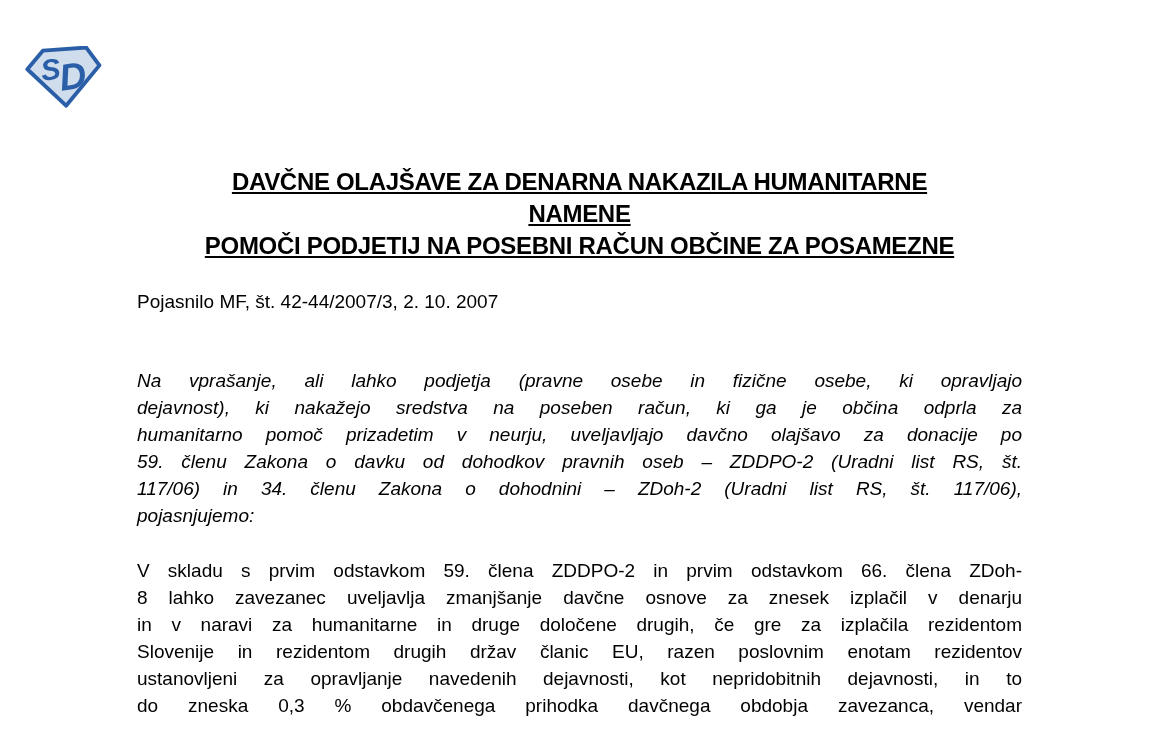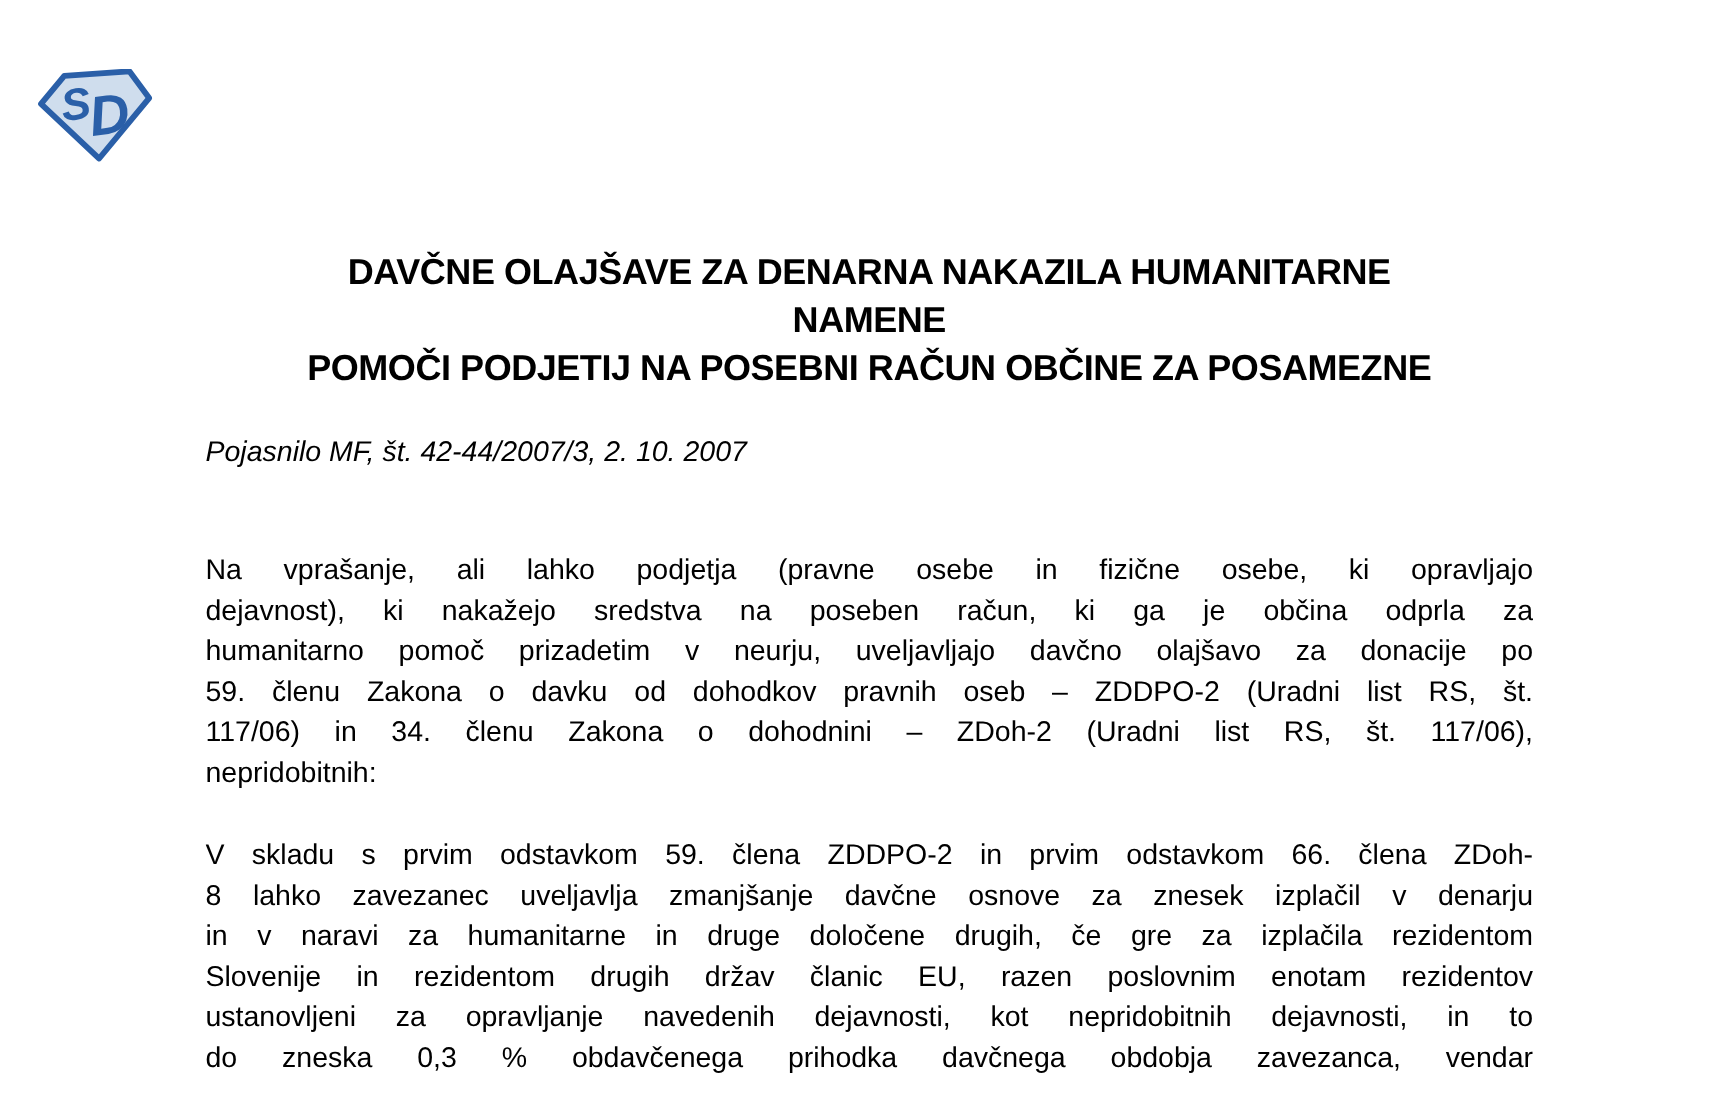--- a/index.html
+++ b/index.html
@@ -23,37 +23,36 @@
   .title-block {
     position: absolute;
     left: 137px; top: 166px;
     width: 885px;
     text-align: center;
     font-weight: bold;
     font-size: 24px;
     line-height: 32px;
     letter-spacing: -0.3px;
   }
-  .title-line { white-space: nowrap; }
+  .title-line { white-space: nowrap; text-decoration: underline; }
   .reference-line {
     position: absolute;
     left: 137px; top: 288px;
     width: 885px;
     font-size: 19px;
     line-height: 27px;
-    font-style: italic;
   }
   .para {
     position: absolute;
     left: 137px;
     width: 885px;
     font-size: 19px;
     line-height: 27px;
   }
-  .para.question { top: 367px; }
+  .para.question { top: 367px; font-style: italic; }
   .para.answer   { top: 557px; }
   .jline {
     text-align: justify;
     text-align-last: justify;
     white-space: normal;
     height: 27px;
     overflow: hidden;
   }
   .lline {
     text-align: left;
@@ -78,21 +77,21 @@
   </div>
 
   <div class="reference-line">Pojasnilo MF, št. 42-44/2007/3, 2. 10. 2007</div>
 
   <div class="para question">
     <div class="jline">Na vprašanje, ali lahko podjetja (pravne osebe in fizične osebe, ki opravljajo</div>
     <div class="jline">dejavnost), ki nakažejo sredstva na poseben račun, ki ga je občina odprla za</div>
     <div class="jline">humanitarno pomoč prizadetim v neurju, uveljavljajo davčno olajšavo za donacije po</div>
     <div class="jline">59. členu Zakona o davku od dohodkov pravnih oseb – ZDDPO-2 (Uradni list RS, št.</div>
     <div class="jline">117/06) in 34. členu Zakona o dohodnini – ZDoh-2 (Uradni list RS, št. 117/06),</div>
-    <div class="lline">nepridobitnih:</div>
+    <div class="lline">pojasnjujemo:</div>
   </div>
 
   <div class="para answer">
     <div class="jline">V skladu s prvim odstavkom 59. člena ZDDPO-2 in prvim odstavkom 66. člena ZDoh-</div>
     <div class="jline">8 lahko zavezanec uveljavlja zmanjšanje davčne osnove za znesek izplačil v denarju</div>
     <div class="jline">in v naravi za humanitarne in druge določene drugih, če gre za izplačila rezidentom</div>
     <div class="jline">Slovenije in rezidentom drugih držav članic EU, razen poslovnim enotam rezidentov</div>
     <div class="jline">ustanovljeni za opravljanje navedenih dejavnosti, kot nepridobitnih dejavnosti, in to</div>
     <div class="jline">do zneska 0,3 % obdavčenega prihodka davčnega obdobja zavezanca, vendar</div>
   </div>

